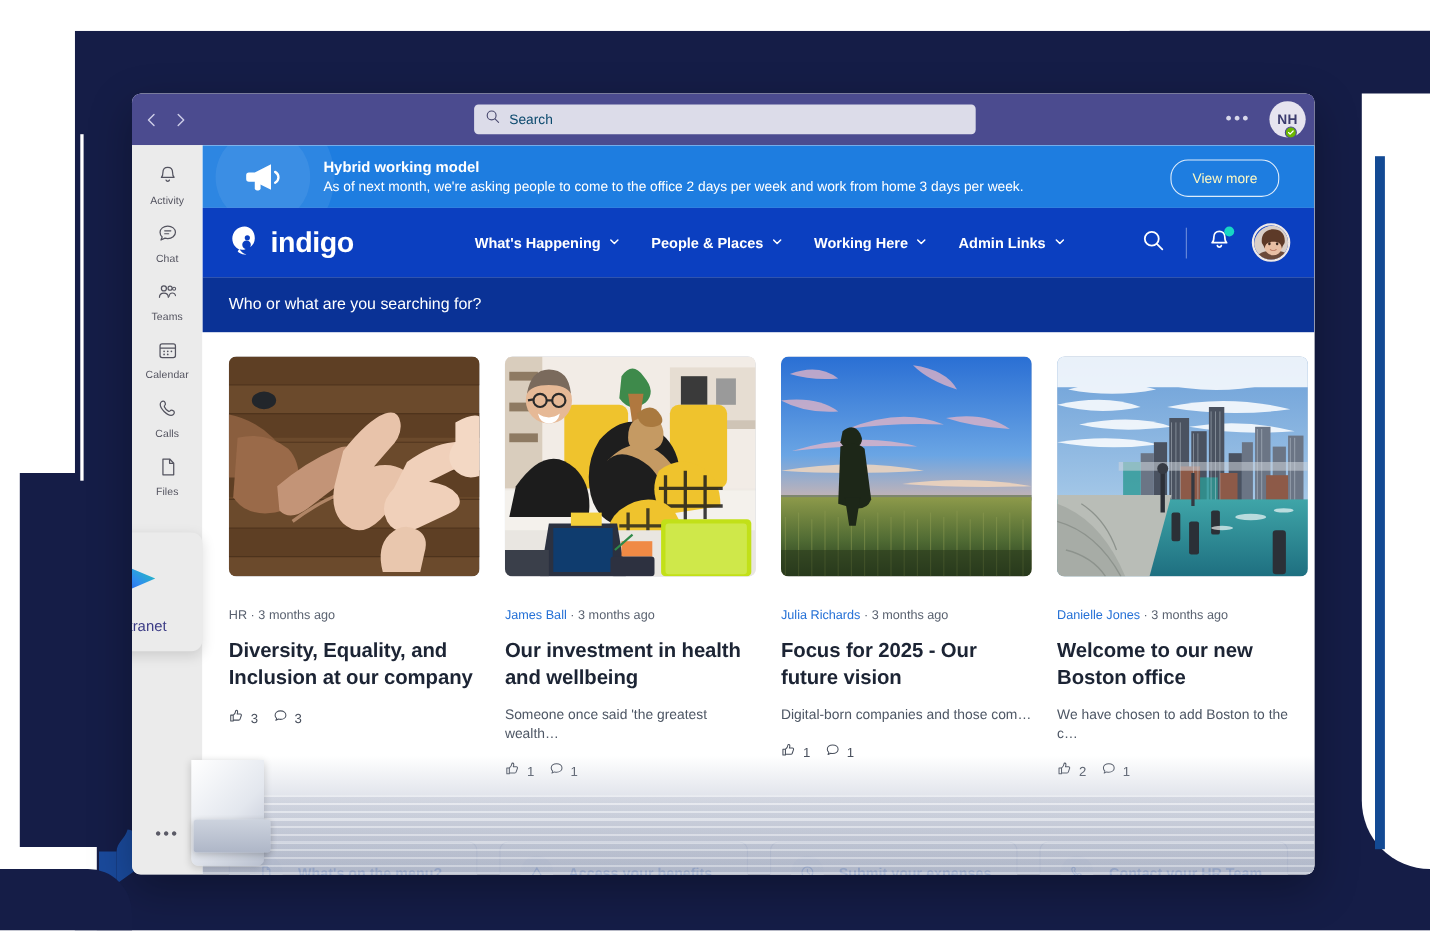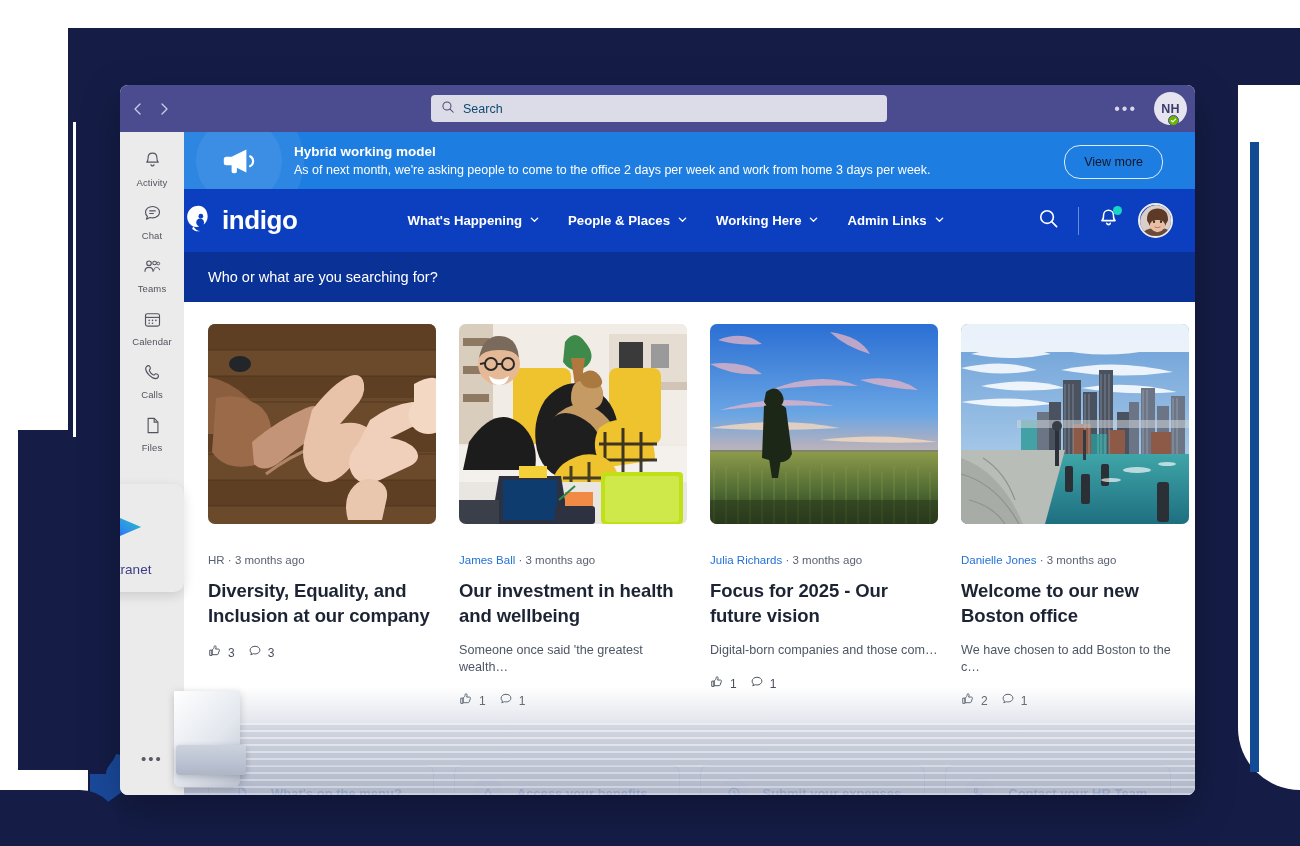--- a/index.html
+++ b/index.html
@@ -130,28 +130,28 @@
     position:absolute; left:12px; top:-14px; width:86px; height:86px;
     border-radius:50%; background:rgba(255,255,255,.07);
   }
   .banner-icon { width:110px; display:flex; justify-content:center; color:#fff; z-index:2; }
   .banner-txt { z-index:2; color:#fff; }
   .banner-txt .t1 { font-size:13.5px; font-weight:700; line-height:18px; }
   .banner-txt .t2 { font-size:12.5px; line-height:18px; }
   .view-more {
     position:absolute; right:32px; top:13px; height:31px; padding:16px 19px;
     border:1.3px solid rgba(255,255,255,.85); border-radius:16px;
-    color:#0f172a; font-size:12.5px; display:flex; align-items:center;
+    color:#fef9c3; font-size:12.5px; display:flex; align-items:center;
     background:transparent; cursor:pointer;
   }
 
   
   .brandnav {
     height:63px; background:#0b3fc0; display:flex; align-items:center;
-    position:relative; 
+    position:relative; padding-left:24px;
   }
   .logo-wrap { display:flex; align-items:center; gap:9px; }
   .logo-text { color:#fff; font-size:26px; font-weight:700; letter-spacing:-.4px; }
   .nav-links { display:flex; align-items:center; gap:28px; margin-left:110px; }
   .nav-link {
     color:#fff; font-size:13.2px; font-weight:700; display:flex;
     align-items:center; gap:7px; cursor:pointer; white-space:nowrap;
   }
   .nav-right {
     position:absolute; right:22px; display:flex; align-items:center; gap:18px;

